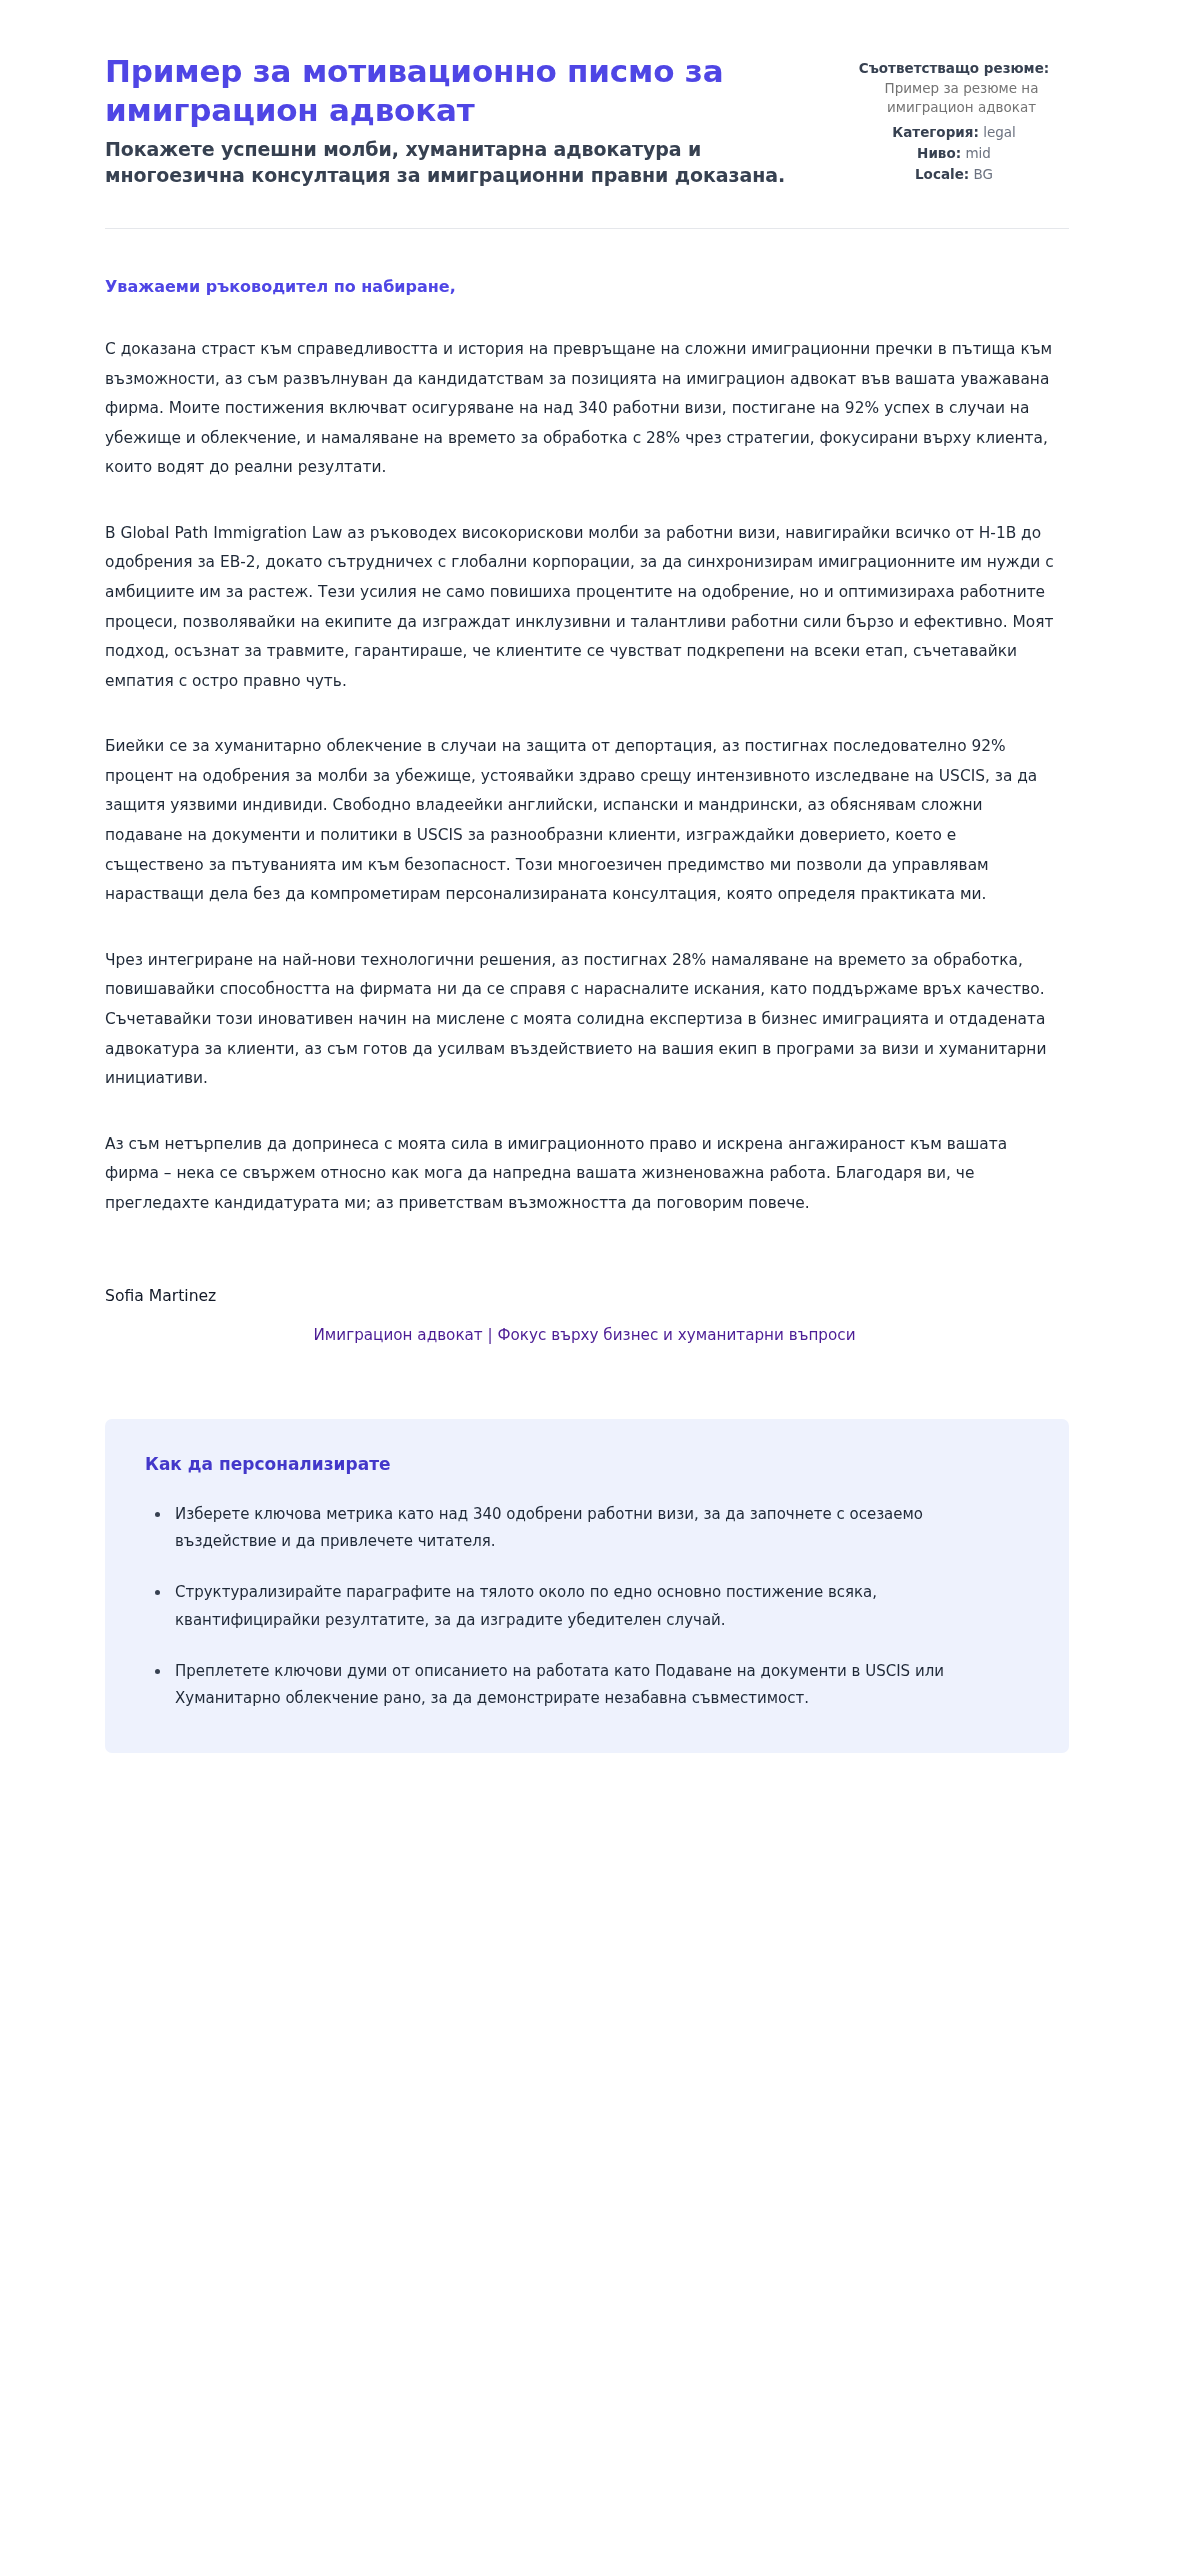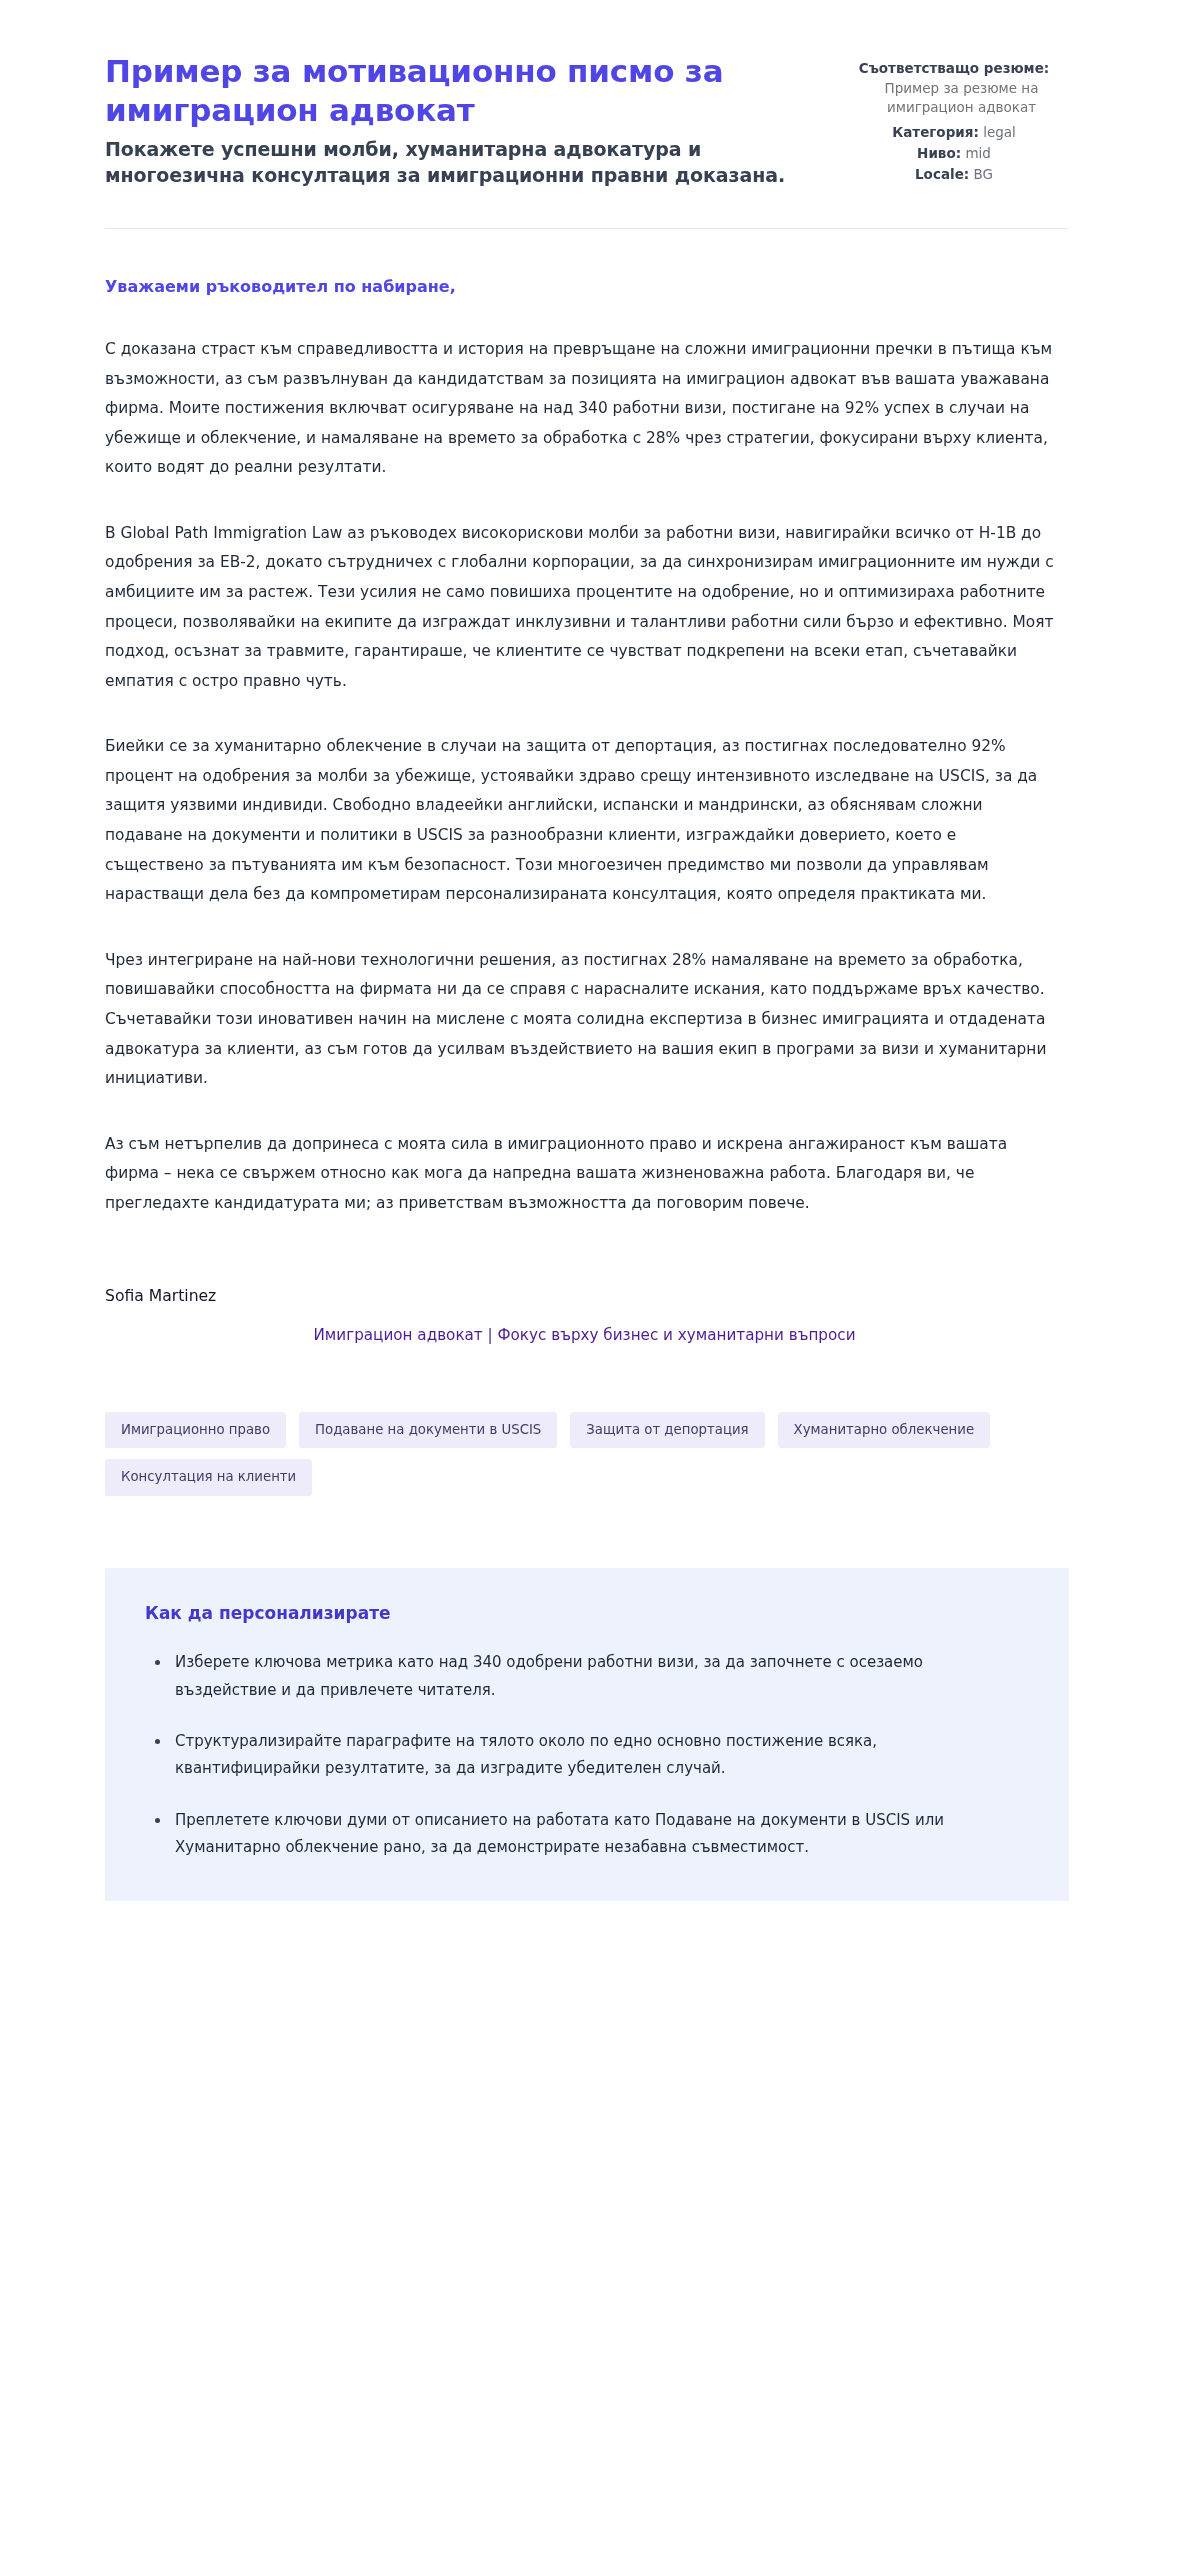--- a/index.html
+++ b/index.html
@@ -137,21 +137,21 @@
     line-height: 1;
     padding: 11px 16px 12px 16px;
     border-radius: 3px;
     white-space: nowrap;
   }
 
   
   .callout {
     margin: 72px 100px 0 105px;
     background: #eef2fd;
-    border-radius: 1px;
+    border-radius: 7px;
     padding: 34px 40px 40px 40px;
   }
   .callout-title {
     font-size: 17px;
     font-weight: 700;
     color: #4338ca;
     margin: 0 0 24px 0;
     line-height: 1.4;
   }
   .callout-list {
@@ -219,27 +219,20 @@
     <p class="body-par">Биейки се за хуманитарно облекчение в случаи на защита от депортация, аз постигнах последователно 92% процент на одобрения за молби за убежище, устоявайки здраво срещу интензивното изследване на USCIS, за да защитя уязвими индивиди. Свободно владеейки английски, испански и мандрински, аз обяснявам сложни подаване на документи и политики в USCIS за разнообразни клиенти, изграждайки доверието, което е съществено за пътуванията им към безопасност. Този многоезичен предимство ми позволи да управлявам нарастващи дела без да компрометирам персонализираната консултация, която определя практиката ми.</p>
     <p class="body-par">Чрез интегриране на най-нови технологични решения, аз постигнах 28% намаляване на времето за обработка, повишавайки способността на фирмата ни да се справя с нарасналите искания, като поддържаме връх качество. Съчетавайки този иновативен начин на мислене с моята солидна експертиза в бизнес имиграцията и отдадената адвокатура за клиенти, аз съм готов да усилвам въздействието на вашия екип в програми за визи и хуманитарни инициативи.</p>
     <p class="body-par">Аз съм нетърпелив да допринеса с моята сила в имиграционното право и искрена ангажираност към вашата фирма – нека се свържем относно как мога да напредна вашата жизненоважна работа. Благодаря ви, че прегледахте кандидатурата ми; аз приветствам възможността да поговорим повече.</p>
   </div>
 
   <div class="signature">
     <p class="sig-name">Sofia Martinez</p>
     <p class="sig-role">Имиграцион адвокат | Фокус върху бизнес и хуманитарни въпроси</p>
   </div>
 
-  <div class="tags">
-    <span class="tag">Имиграционно право</span>
-    <span class="tag">Подаване на документи в USCIS</span>
-    <span class="tag">Защита от депортация</span>
-    <span class="tag">Хуманитарно облекчение</span>
-    <span class="tag">Консултация на клиенти</span>
-  </div>
 
   <div class="callout">
     <h2 class="callout-title">Как да персонализирате</h2>
     <ul class="callout-list">
       <li>Изберете ключова метрика като над 340 одобрени работни визи, за да започнете с осезаемо въздействие и да привлечете читателя.</li>
       <li>Структурализирайте параграфите на тялото около по едно основно постижение всяка, квантифицирайки резултатите, за да изградите убедителен случай.</li>
       <li>Преплетете ключови думи от описанието на работата като Подаване на документи в USCIS или Хуманитарно облекчение рано, за да демонстрирате незабавна съвместимост.</li>
     </ul>
   </div>
 

